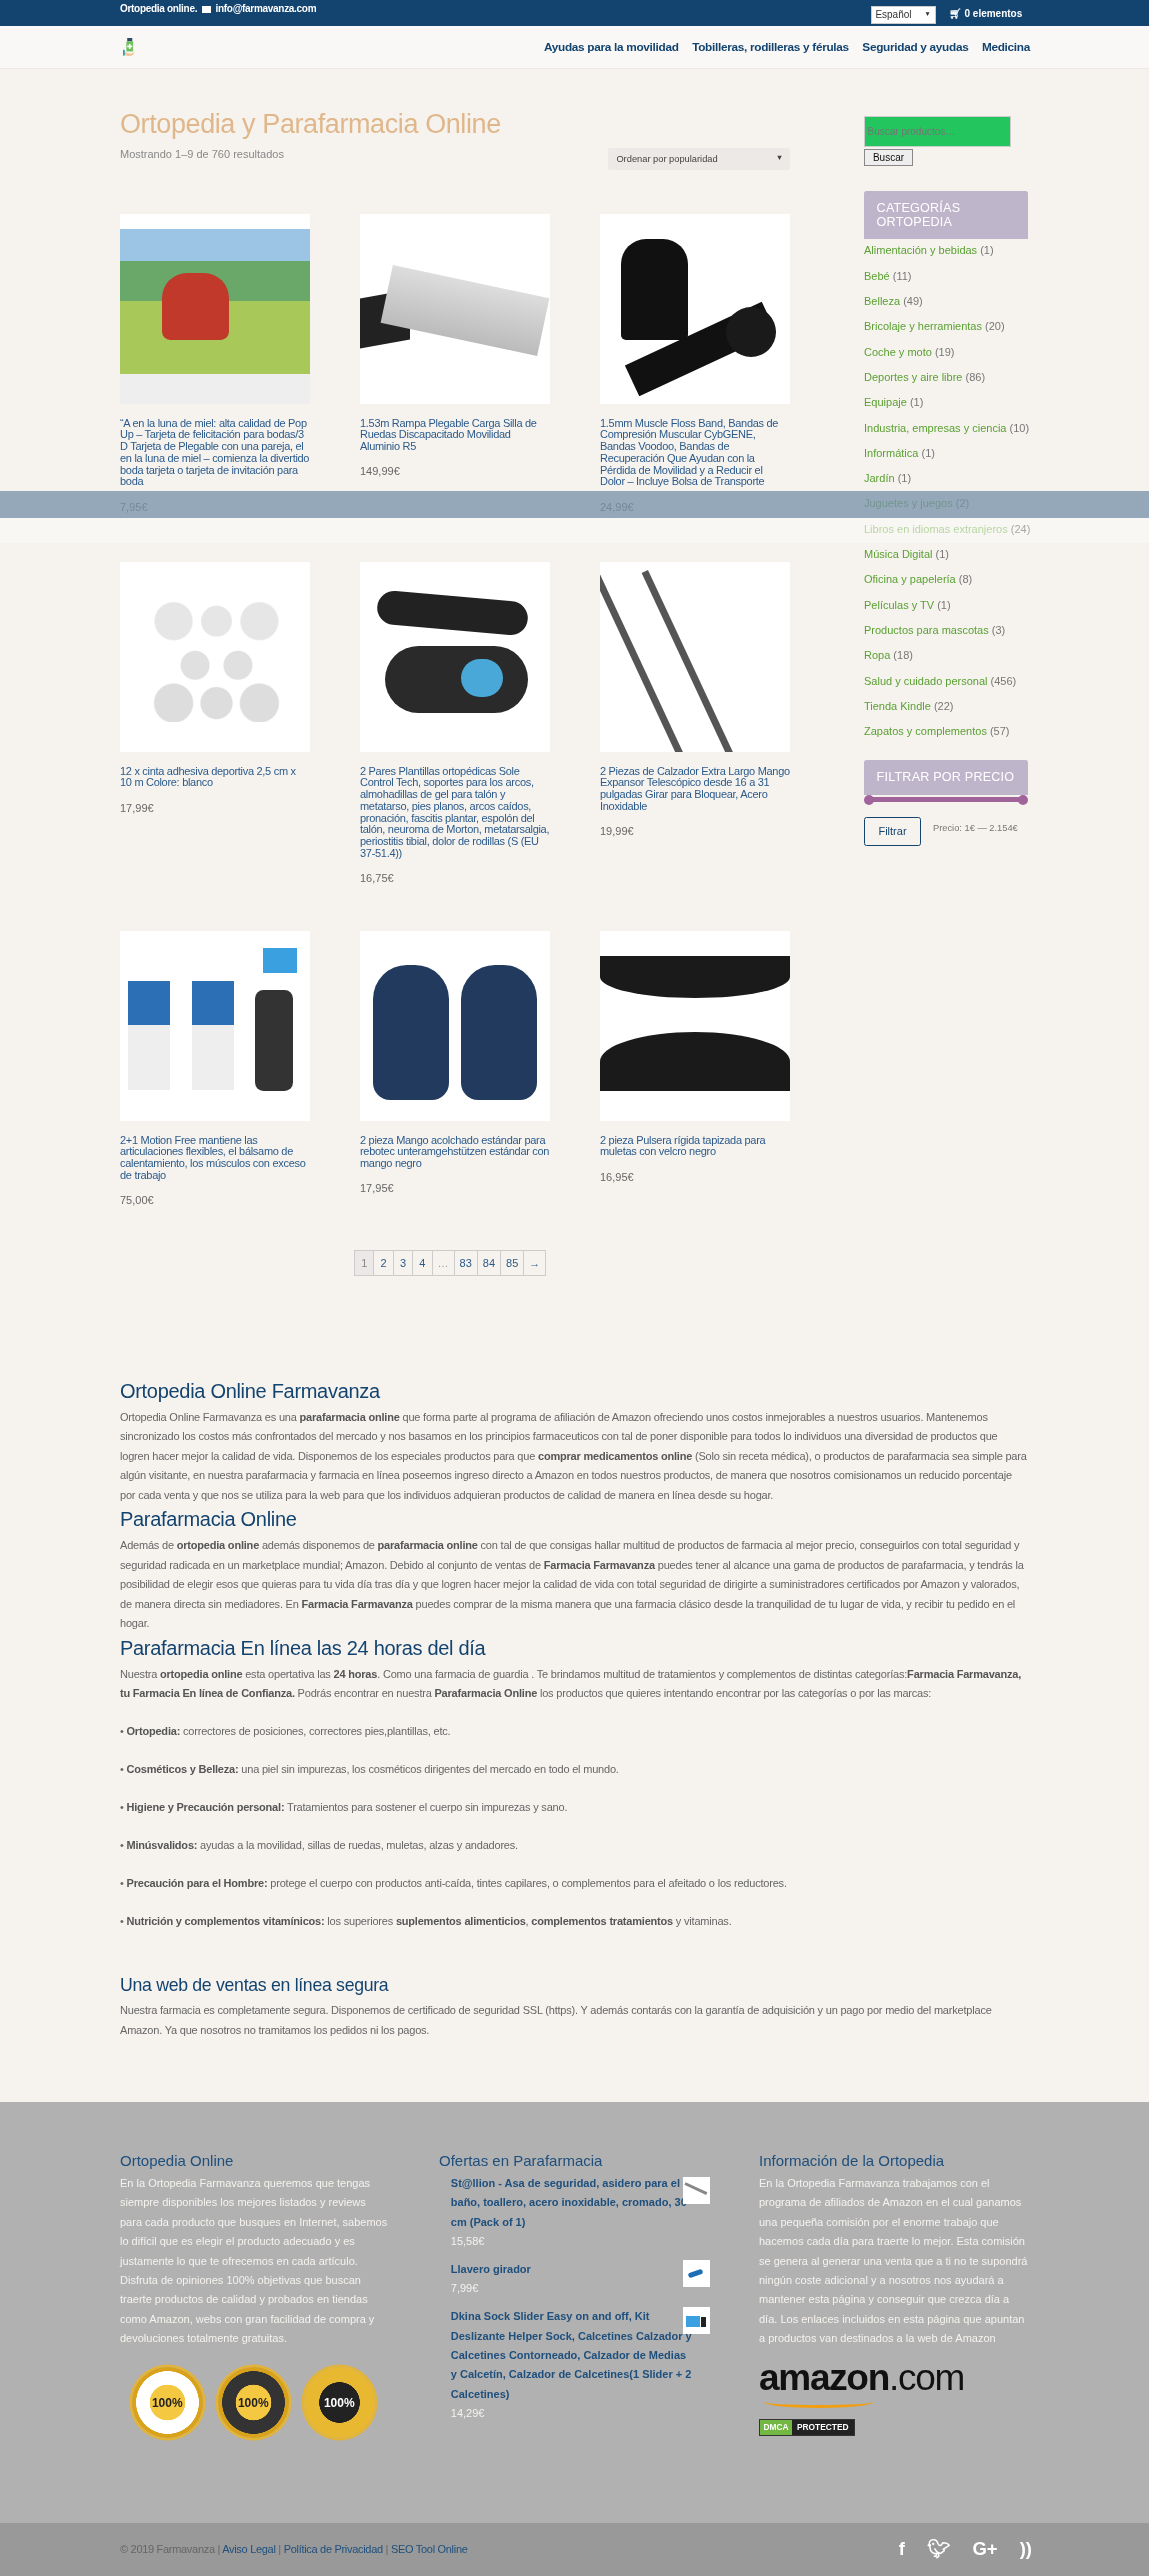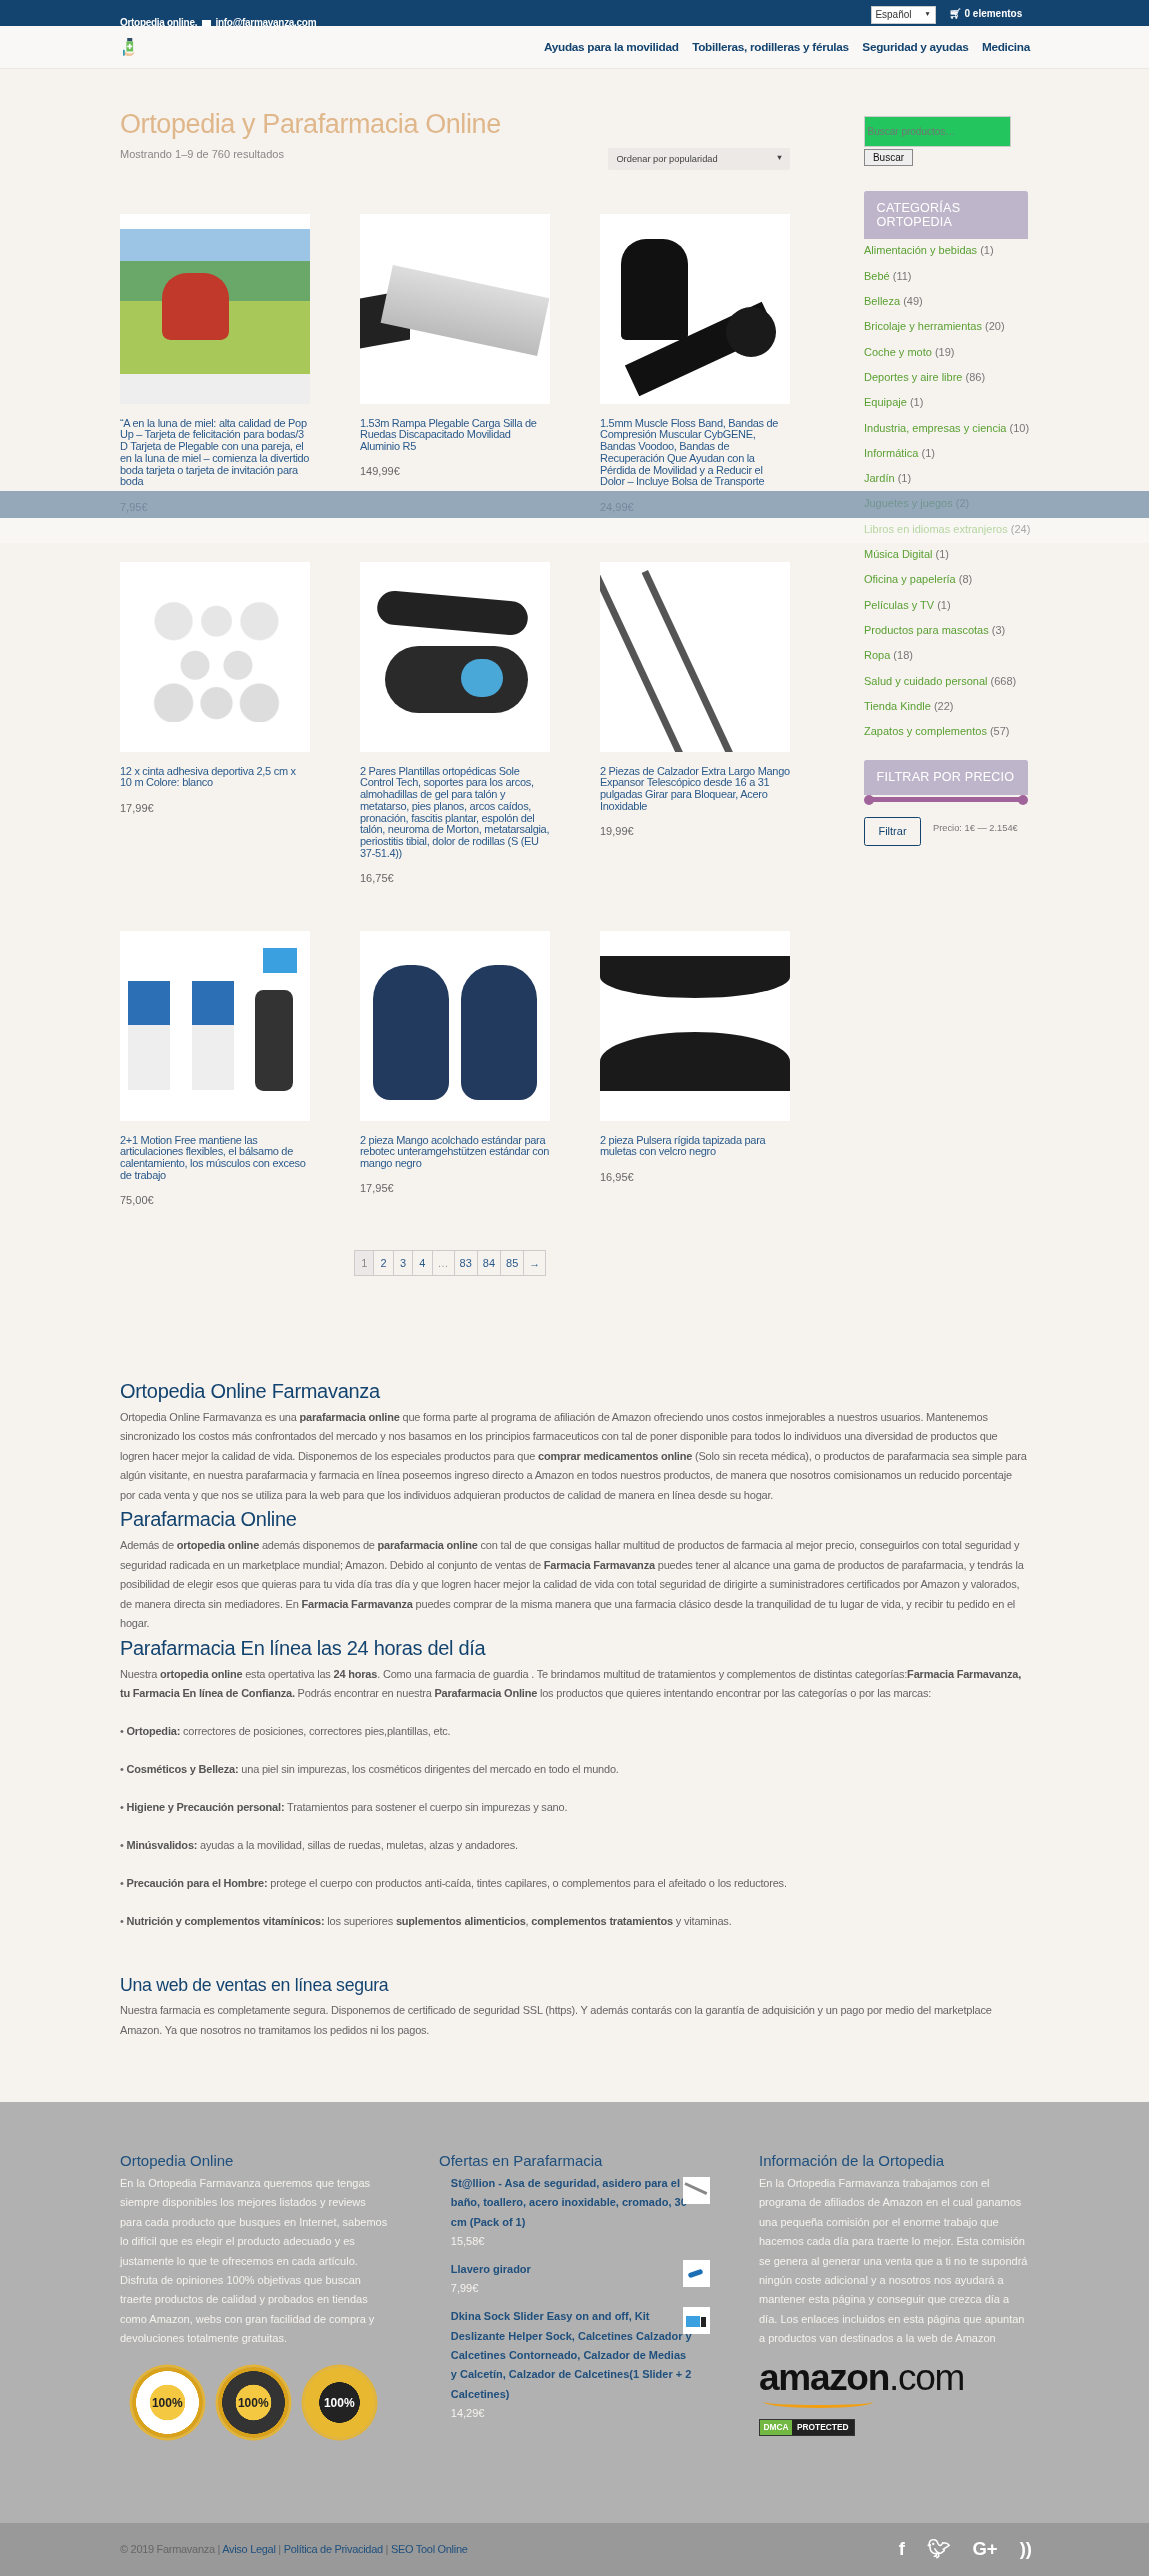--- a/index.html
+++ b/index.html
@@ -1,19 +1,19 @@
 <!DOCTYPE html>
 <html style="font-size:13.5px"><head>
 <meta charset="utf-8">
 <style>
 *{box-sizing:border-box;margin:0;padding:0}
 body{width:1150px;height:2576px;background:#f6f3ef;font-family:"Liberation Sans",sans-serif;color:#666;position:relative;overflow:hidden}
 a{text-decoration:none}
 .topbar{height:26px;background:#13436f;color:#fff;font-size:10px;position:relative}
-.topbar .left{position:absolute;left:120px;top:17px;font-weight:bold;letter-spacing:-0.3px}
+.topbar .left{position:absolute;left:120px;top:3px;font-weight:bold;letter-spacing:-0.3px}
 .topbar .left .mail{display:inline-block;width:8.4px;height:6.7px;background:#fff;margin:0 2.5px;vertical-align:middle}
 .lang{position:absolute;left:871px;top:5.9px;height:17.7px;width:65px;background:#fff;color:#333;font-size:10px;padding:2.5px 3.4px;border:0.8px solid #ccc}
 .lang .arrow{position:absolute;right:4.2px;top:3.4px;font-size:6.7px}
 .cart{position:absolute;left:949px;top:8.4px;font-weight:bold;font-size:10px}
 .header{height:42px;background:#faf8f6;position:relative;box-shadow:0 0.8px 0 rgba(0,0,0,0.05)}
 .logo{position:absolute;left:123px;top:11.8px;width:13.5px;height:18.5px}
 .nav{position:absolute;right:120px;top:13.5px;display:flex;gap:13.5px;font-size:11.8px;color:#13436f;font-weight:600;letter-spacing:-0.3px}
 .nav a{color:#13436f}
 .main{position:absolute;left:120px;top:109px;width:670px}
 .page-title{font-size:27px;color:#e0b78b;font-weight:normal;letter-spacing:-0.4px}
@@ -227,21 +227,21 @@
     <li><a>Industria, empresas y ciencia</a> <span>(10)</span></li>
     <li><a>Informática</a> <span>(1)</span></li>
     <li><a>Jardín</a> <span>(1)</span></li>
     <li><a>Juguetes y juegos</a> <span>(2)</span></li>
     <li class="dim"><a>Libros en idiomas extranjeros</a> <span>(24)</span></li>
     <li><a>Música Digital</a> <span>(1)</span></li>
     <li><a>Oficina y papelería</a> <span>(8)</span></li>
     <li><a>Películas y TV</a> <span>(1)</span></li>
     <li><a>Productos para mascotas</a> <span>(3)</span></li>
     <li><a>Ropa</a> <span>(18)</span></li>
-    <li><a>Salud y cuidado personal</a> <span>(668)</span></li>
+    <li><a>Salud y cuidado personal</a> <span>(456)</span></li>
     <li><a>Tienda Kindle</a> <span>(22)</span></li>
     <li><a>Zapatos y complementos</a> <span>(57)</span></li>
   </ul>
   <div class="widget-title price-filter-title">FILTRAR POR PRECIO</div>
   <div class="slider">
     <div class="track"></div>
     <div class="h" style="left:0"></div>
     <div class="h" style="right:0"></div>
   </div>
   <div class="filter-row">

